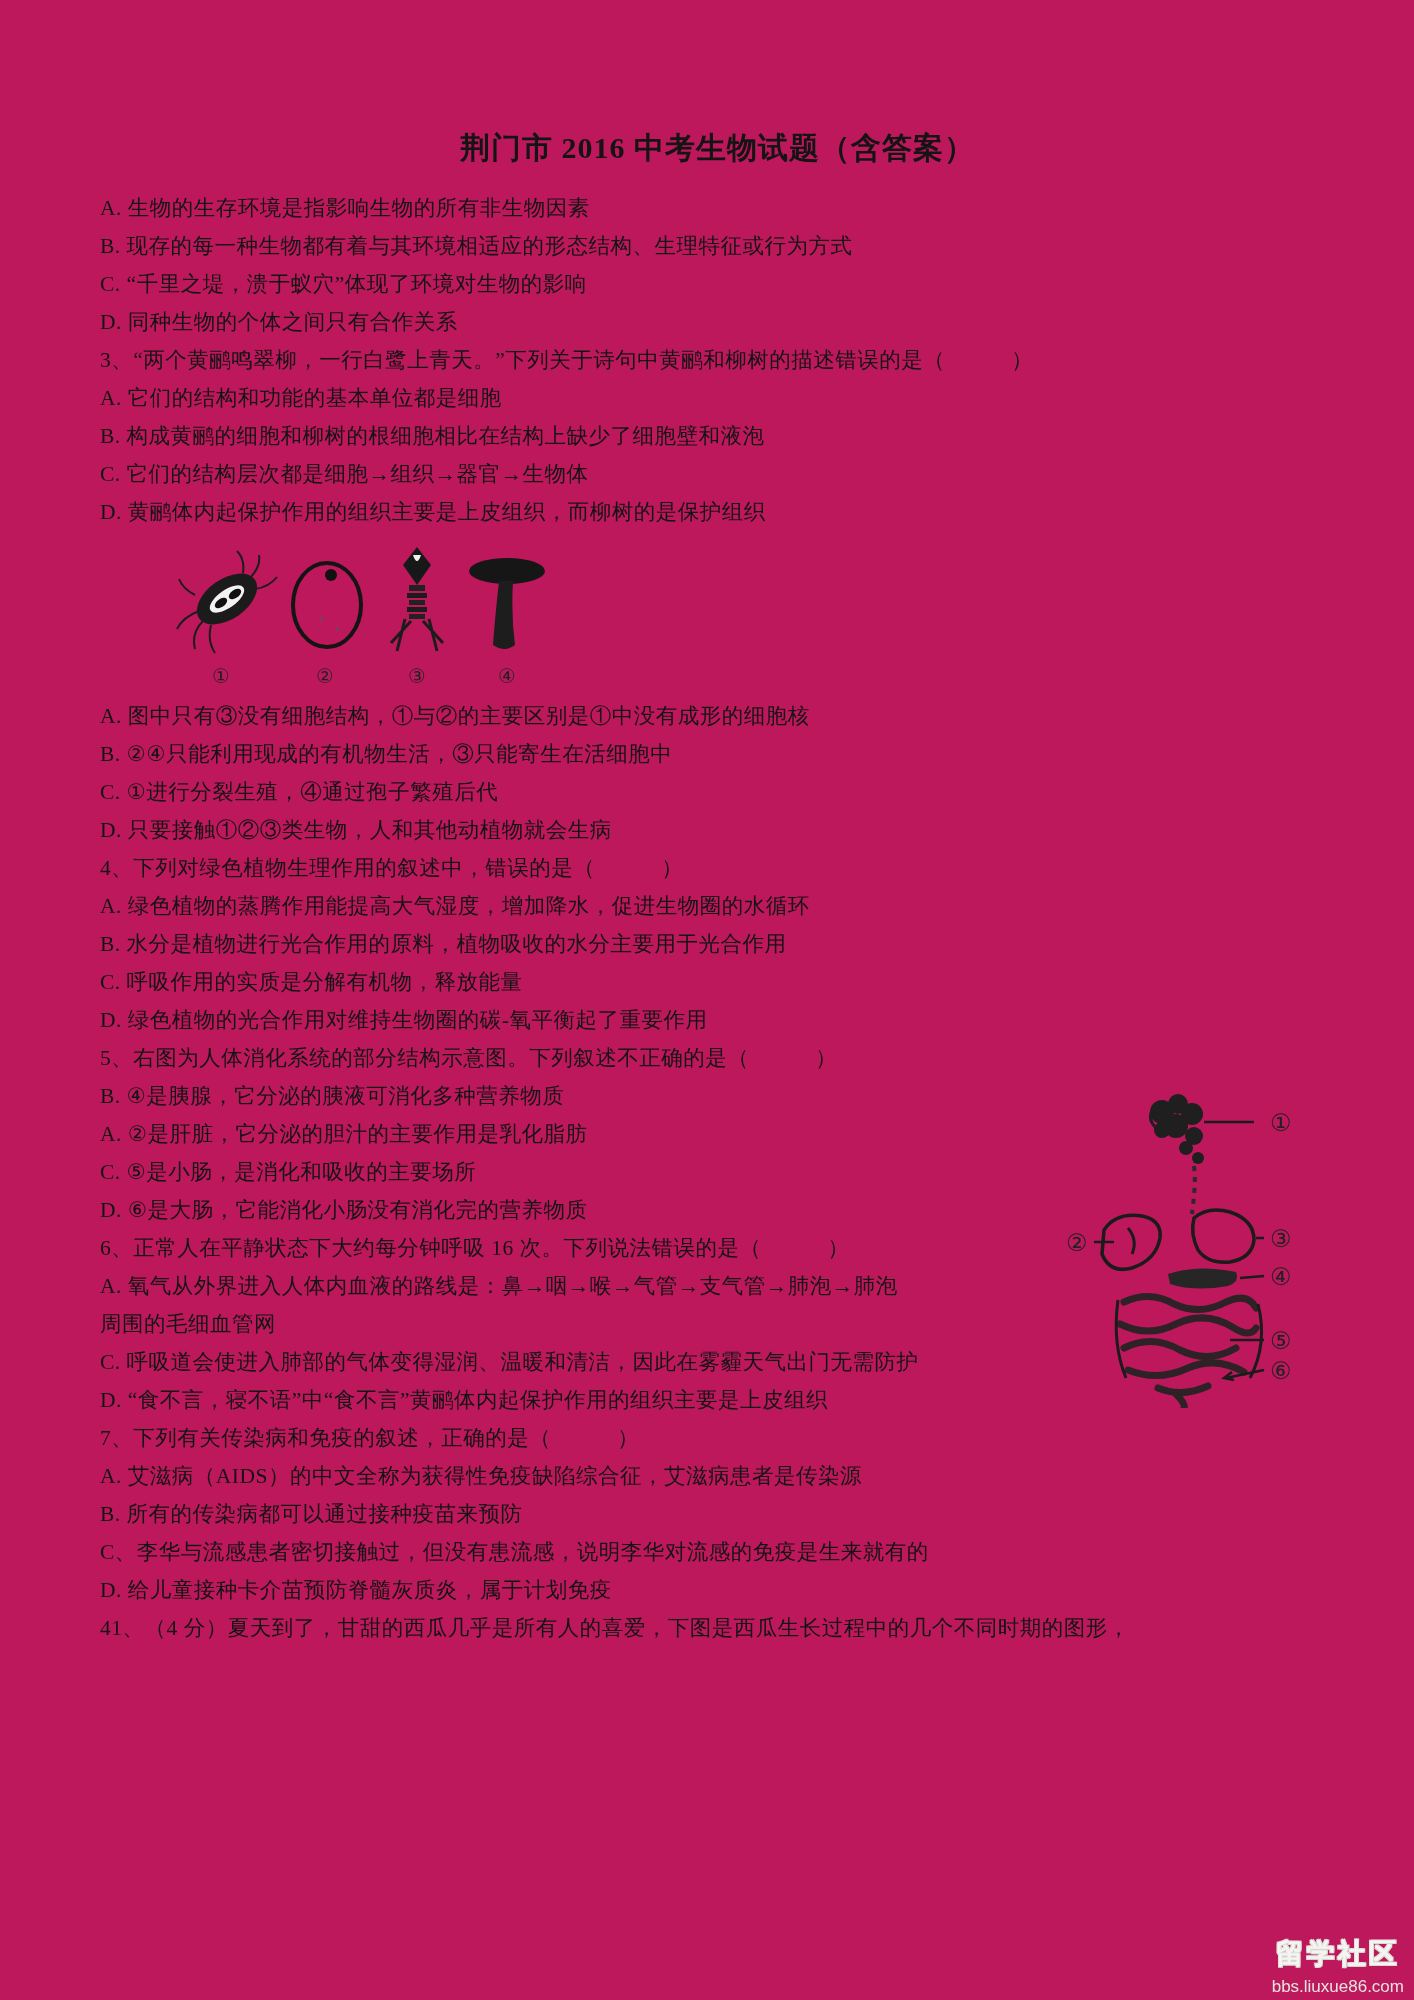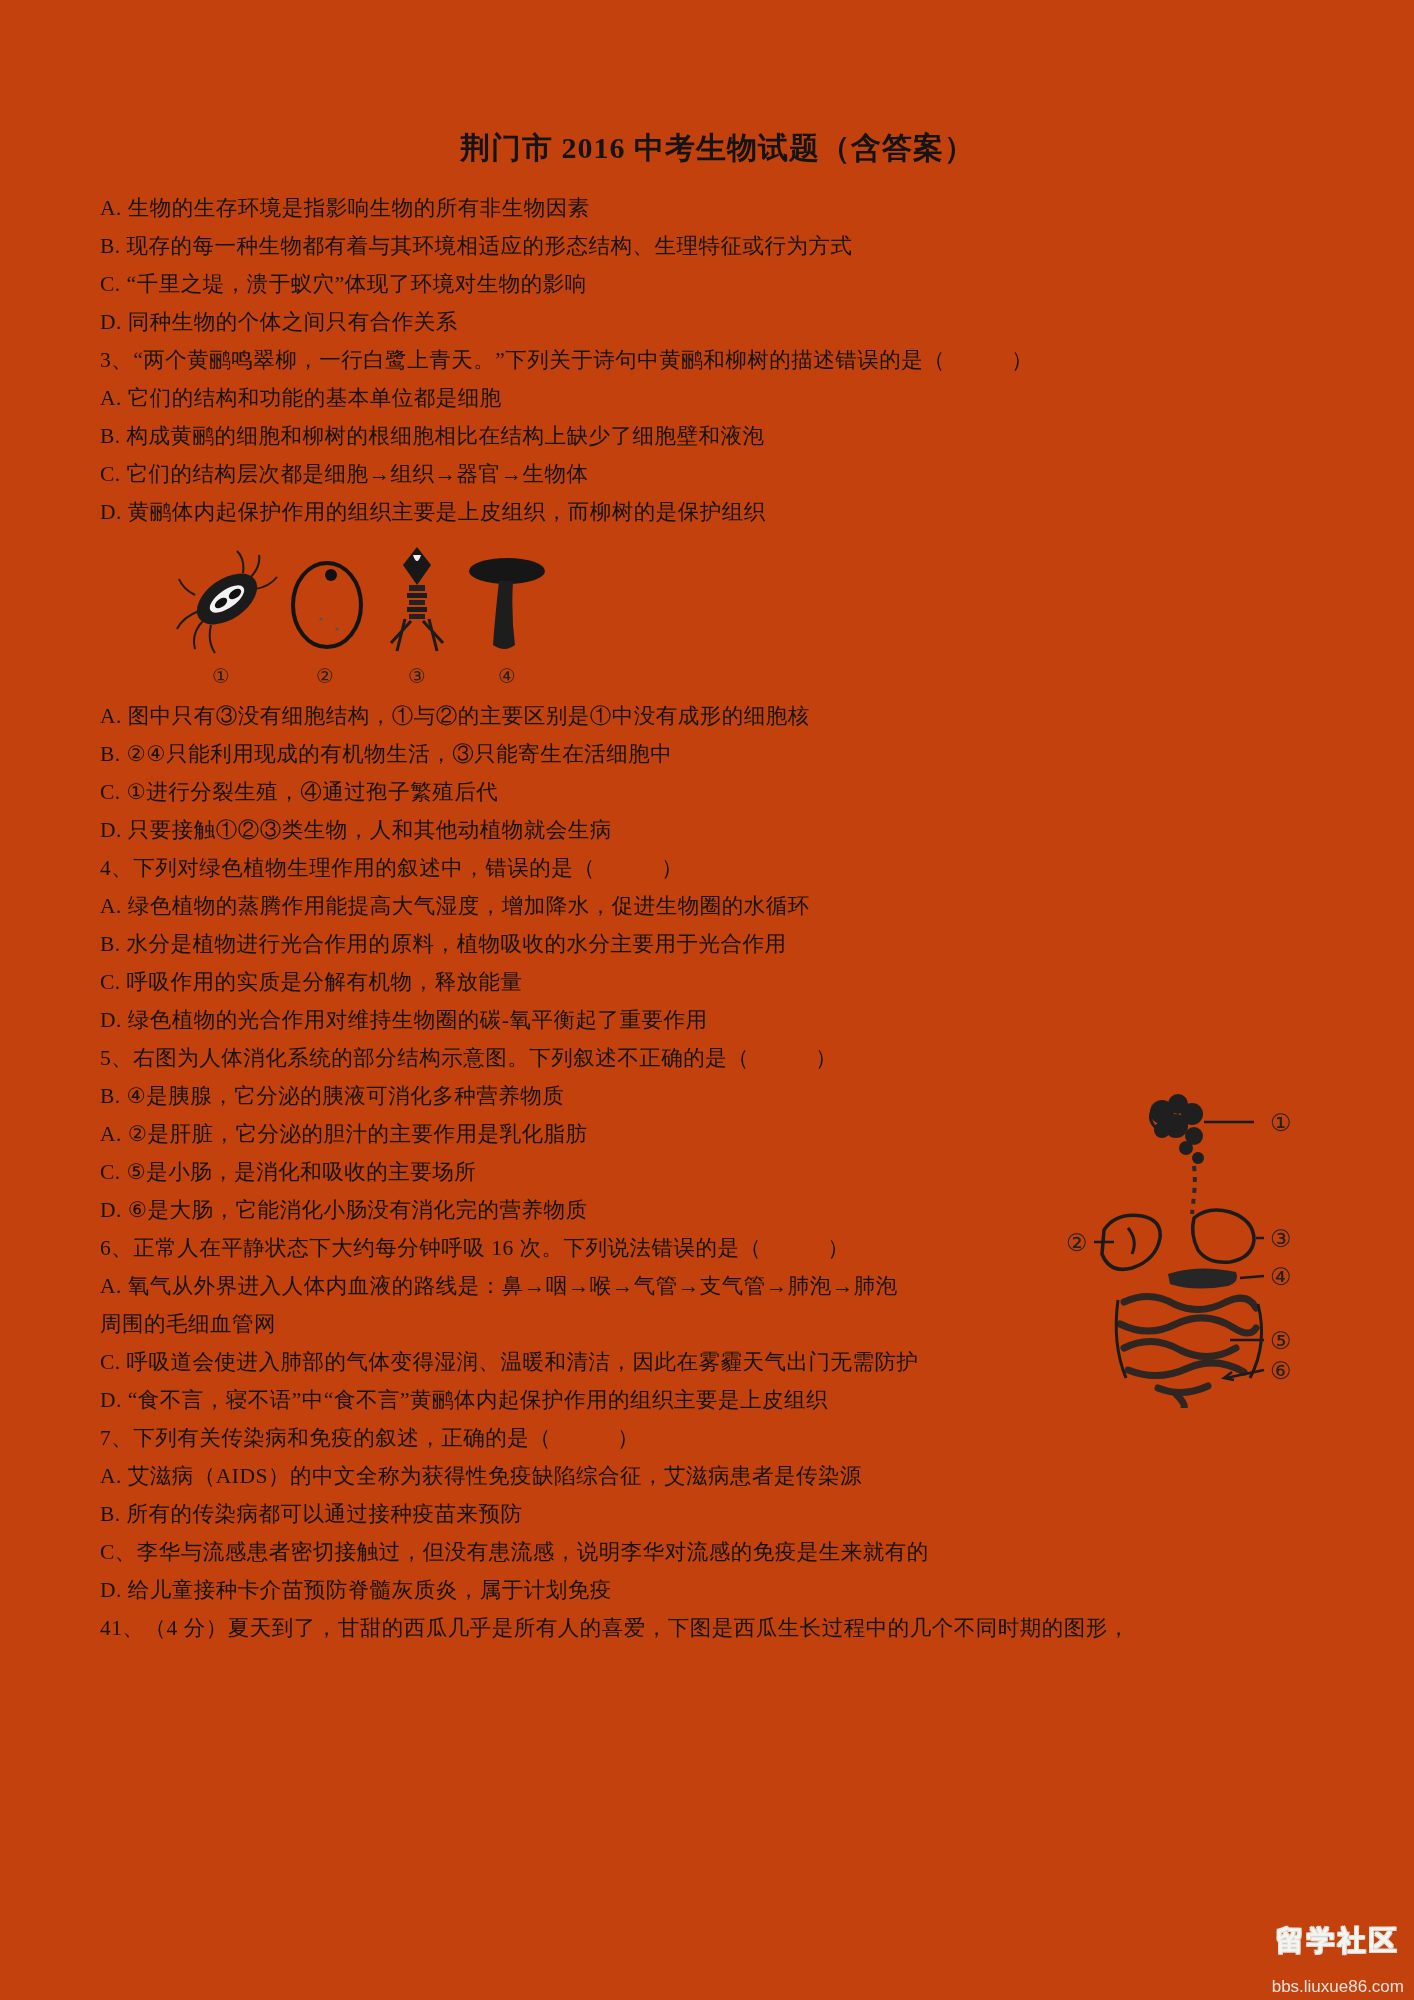--- a/index.html
+++ b/index.html
@@ -1,19 +1,19 @@
 <!DOCTYPE html>
 <html><head>
 <meta charset="utf-8">
 <style>
   html,body{margin:0;padding:0;background:#fff;}
   .page{
     position:relative;
     width:1414px;height:2000px;
-    background:#c2410c;
+    background:#be185d;
     overflow:hidden;
     font-family:"Liberation Serif","DejaVu Serif",serif;
     color:#141414;
   }
   .content{
     position:absolute;left:100px;top:128px;width:1235px;
   }
   .title{
     font-size:30px;font-weight:bold;text-align:center;
     margin:0 0 20px 0;letter-spacing:1px;
@@ -38,21 +38,21 @@
     user-select:none;
   }
   .wm-title{
     font-size:28px;font-weight:bold;letter-spacing:3px;
     color:#f4f4f0;
     text-shadow:1px 1px 0 #d9d9d4,-1px -1px 0 #e3e3de,1px -1px 0 #e0e0da,-1px 1px 0 #e0e0da;
     font-family:"Liberation Sans","DejaVu Sans",sans-serif;
     line-height:40px;
   }
   .wm-url{
-    font-size:17px;color:#e4e4df;margin-top:17px;
+    font-size:17px;color:#e4e4df;margin-top:4px;
     font-family:"Liberation Sans","DejaVu Sans",sans-serif;
     line-height:18px;
   }
 </style>
 </head>
 <body>
 
 <div class="page">
   <div class="content">
 

